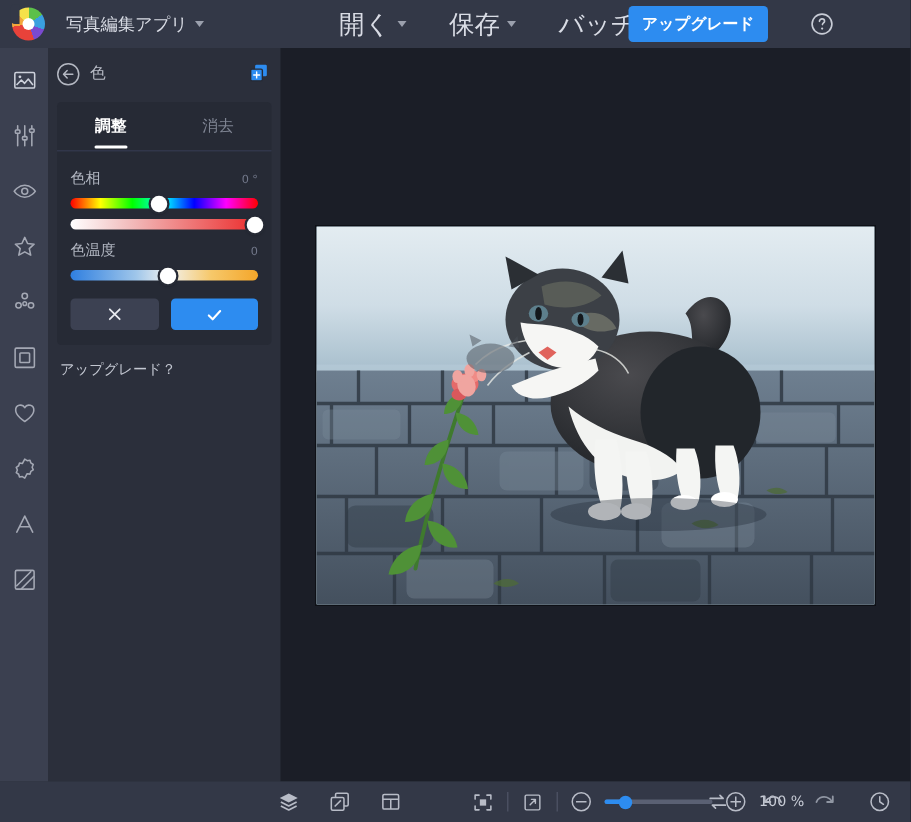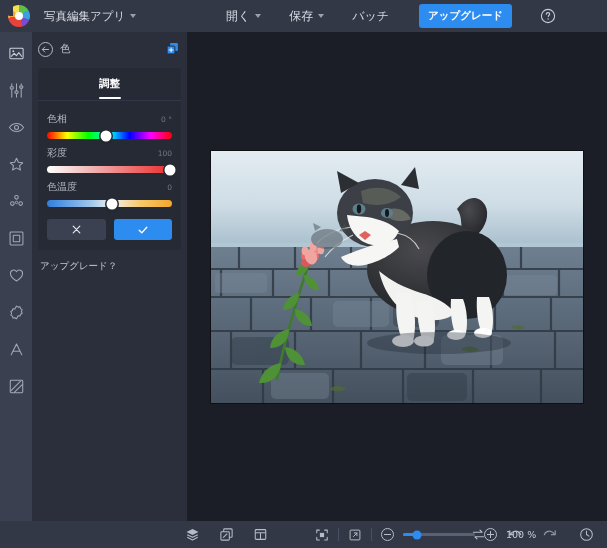--- a/index.html
+++ b/index.html
@@ -32,21 +32,21 @@
   .logo::before{
     content:""; position:absolute; left:-1px; top:-2px; width:6px; height:13px;
     border-radius:3px 0 0 3px; background:#333847;
   }
   .app-name {
     color:#d9dce5; font-size:11.5px; display:flex; align-items:center; gap:5px;
     padding: 3px 6px; border-radius:3px; cursor:default; white-space:nowrap;font-family:Liberation Serif, serif;
   }
   .caret { width:0;height:0;border-left:3.5px solid transparent;border-right:3.5px solid transparent;border-top:4px solid #9ba0ad; }
   .menu-center { position:absolute; left:222px; top:0; height:32px; display:flex; align-items:center; gap:20px; }
-  .menu-item { color:#d9dce5; font-size:12px; display:flex; align-items:center; gap:5px; padding:3px 4px; white-space:nowrap; }
+  .menu-item { color:#d9dce5; font-size:17px; display:flex; align-items:center; gap:5px; padding:3px 4px; white-space:nowrap; }
   .right-group { position:absolute; right:8px; top:0; height:32px; display:flex; align-items:center; gap:28px; }
   .upgrade-btn {
     background:#2d8cf0; color:#fff; font-size:10.5px; font-weight:bold;
     border:none; border-radius:3px; padding:5px 9px; cursor:pointer; white-space:nowrap;
   }
   .icon-btn { color:#c8ccd6; display:flex; align-items:center; justify-content:center; cursor:pointer; }
   .hamburger { display:flex; flex-direction:column; gap:3px; width:15px; }
   .hamburger i { display:block; height:1.6px; background:#c8ccd6; border-radius:1px; }
 
   
@@ -254,38 +254,35 @@
             <rect x="4.4" y="1.2" width="8.4" height="8.4" rx="1" fill="#2d8cf0"></rect>
             <rect x="1.2" y="4.4" width="8.4" height="8.4" rx="1" fill="#2d8cf0" stroke="#262a35" stroke-width="1"></rect>
             <path d="M3.4 8.6h4.2M5.5 6.5v4.2" stroke="#ffffff" stroke-width="1" stroke-linecap="round"></path>
           </svg>
         </span>
       </div>
 
       <div class="card">
         <div class="tabs">
           <div class="tab active">調整</div>
+          <div class="tab">消去</div>
         </div>
         <div class="tabs-sep"></div>
 
         <div class="slider-group">
           <div class="slider-label-row">
             <span class="slider-label">色相</span>
             <span class="slider-value">0 °</span>
           </div>
           <div class="track hue">
             <span class="thumb" id="thumb-hue" style="left: 47%;"></span>
           </div>
         </div>
 
         <div class="slider-group">
-          <div class="slider-label-row">
-            <span class="slider-label">彩度</span>
-            <span class="slider-value">100</span>
-          </div>
           <div class="track sat">
             <span class="thumb" id="thumb-sat" style="left: 98%;"></span>
           </div>
         </div>
 
         <div class="slider-group">
           <div class="slider-label-row">
             <span class="slider-label">色温度</span>
             <span class="slider-value">0</span>
           </div>

